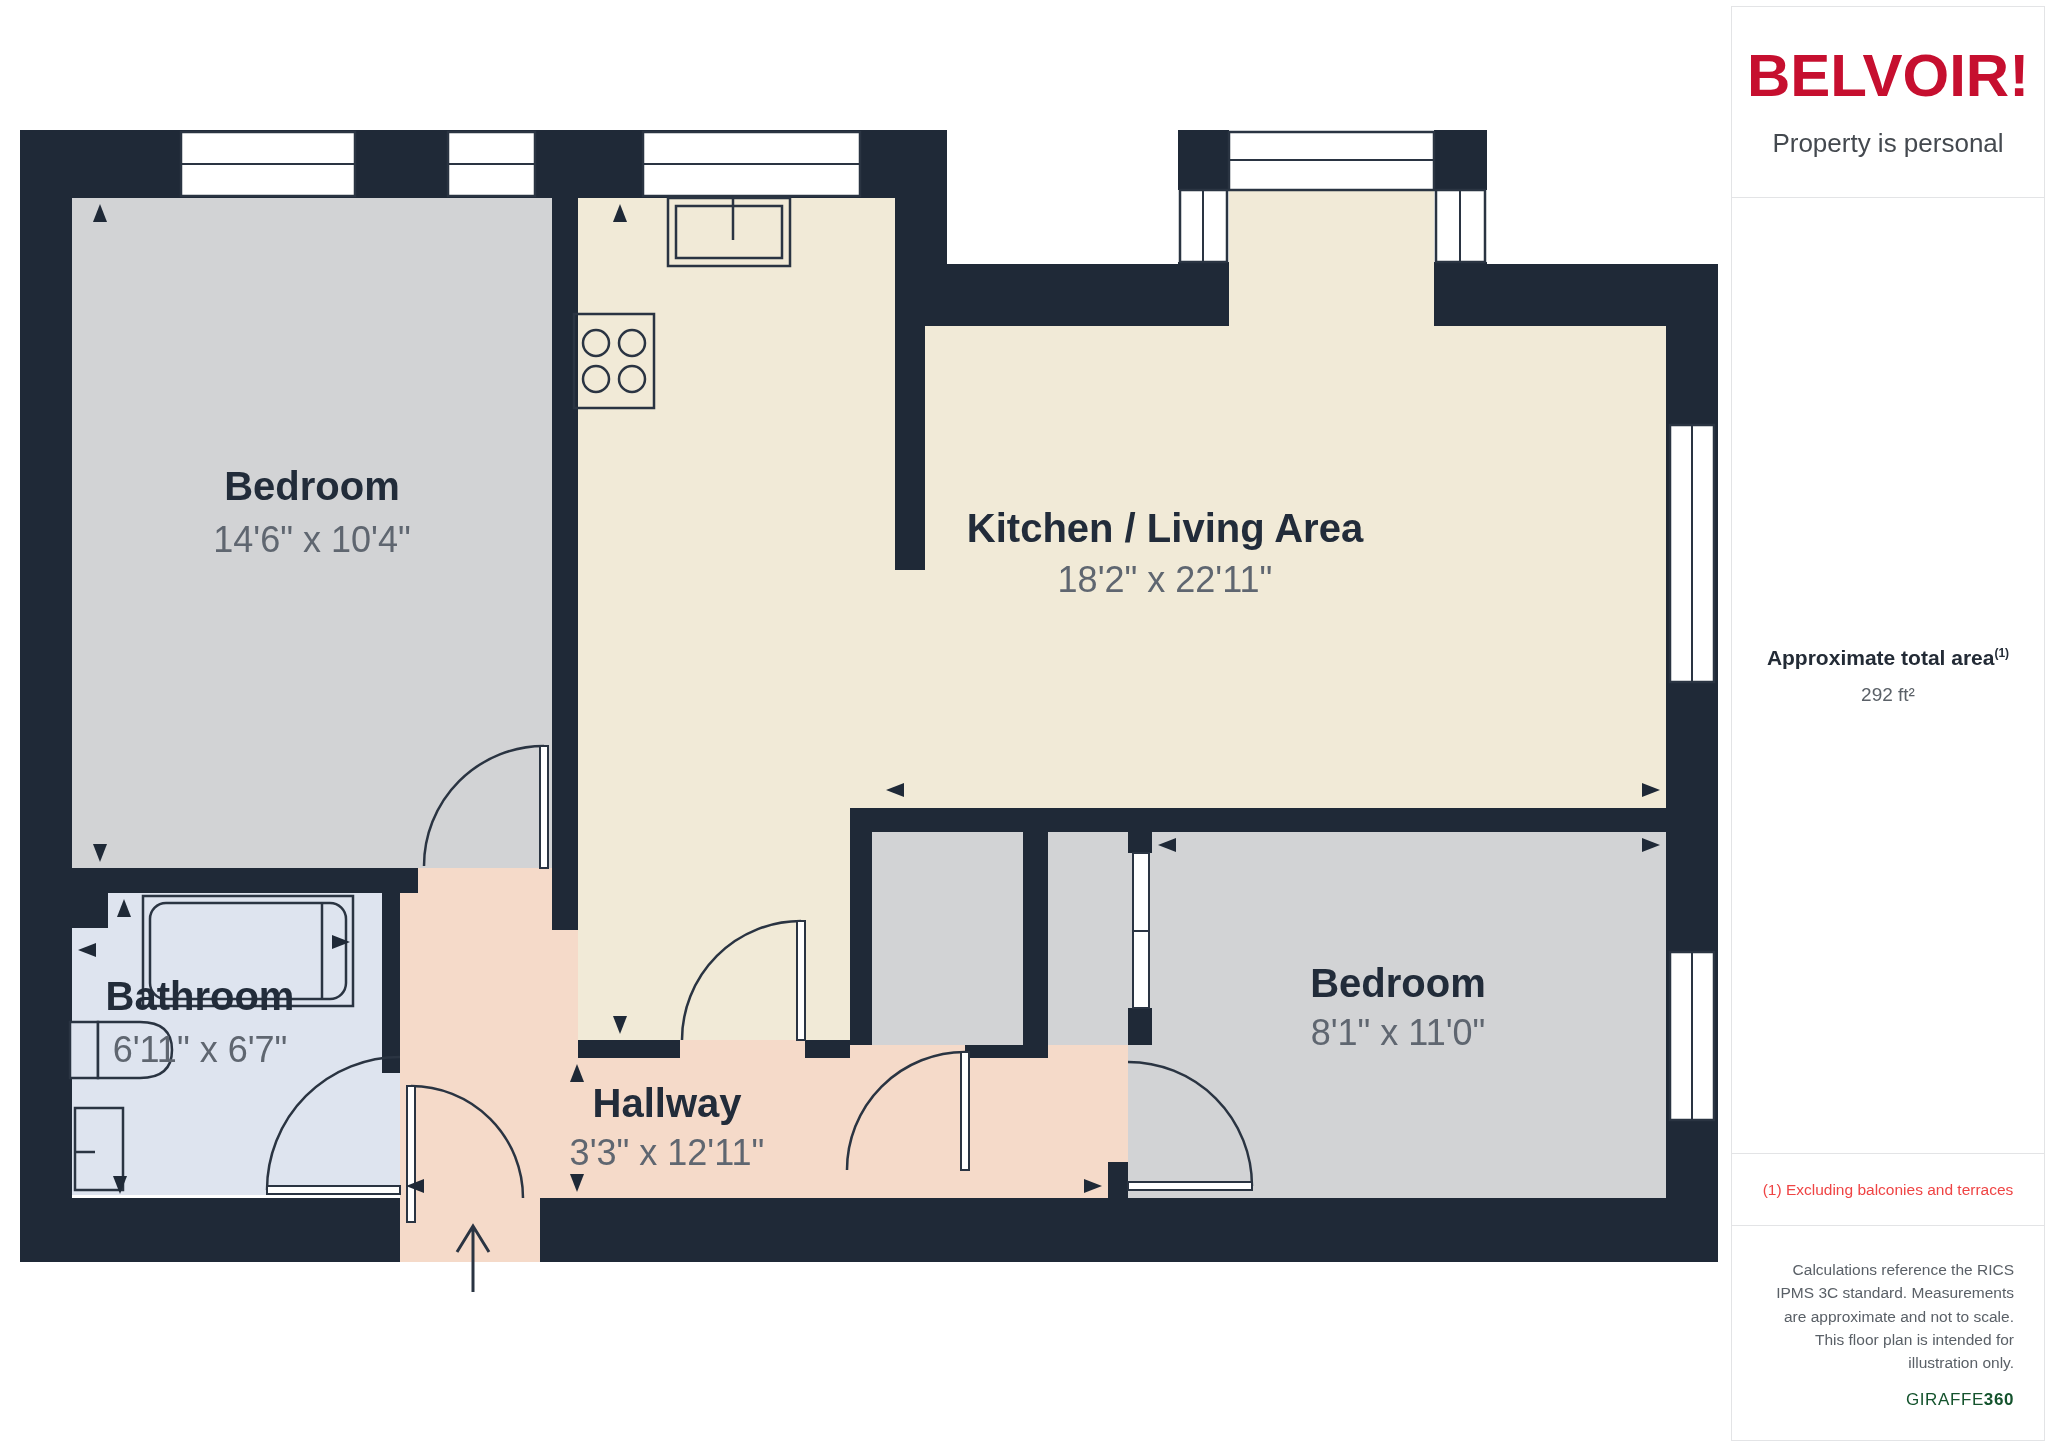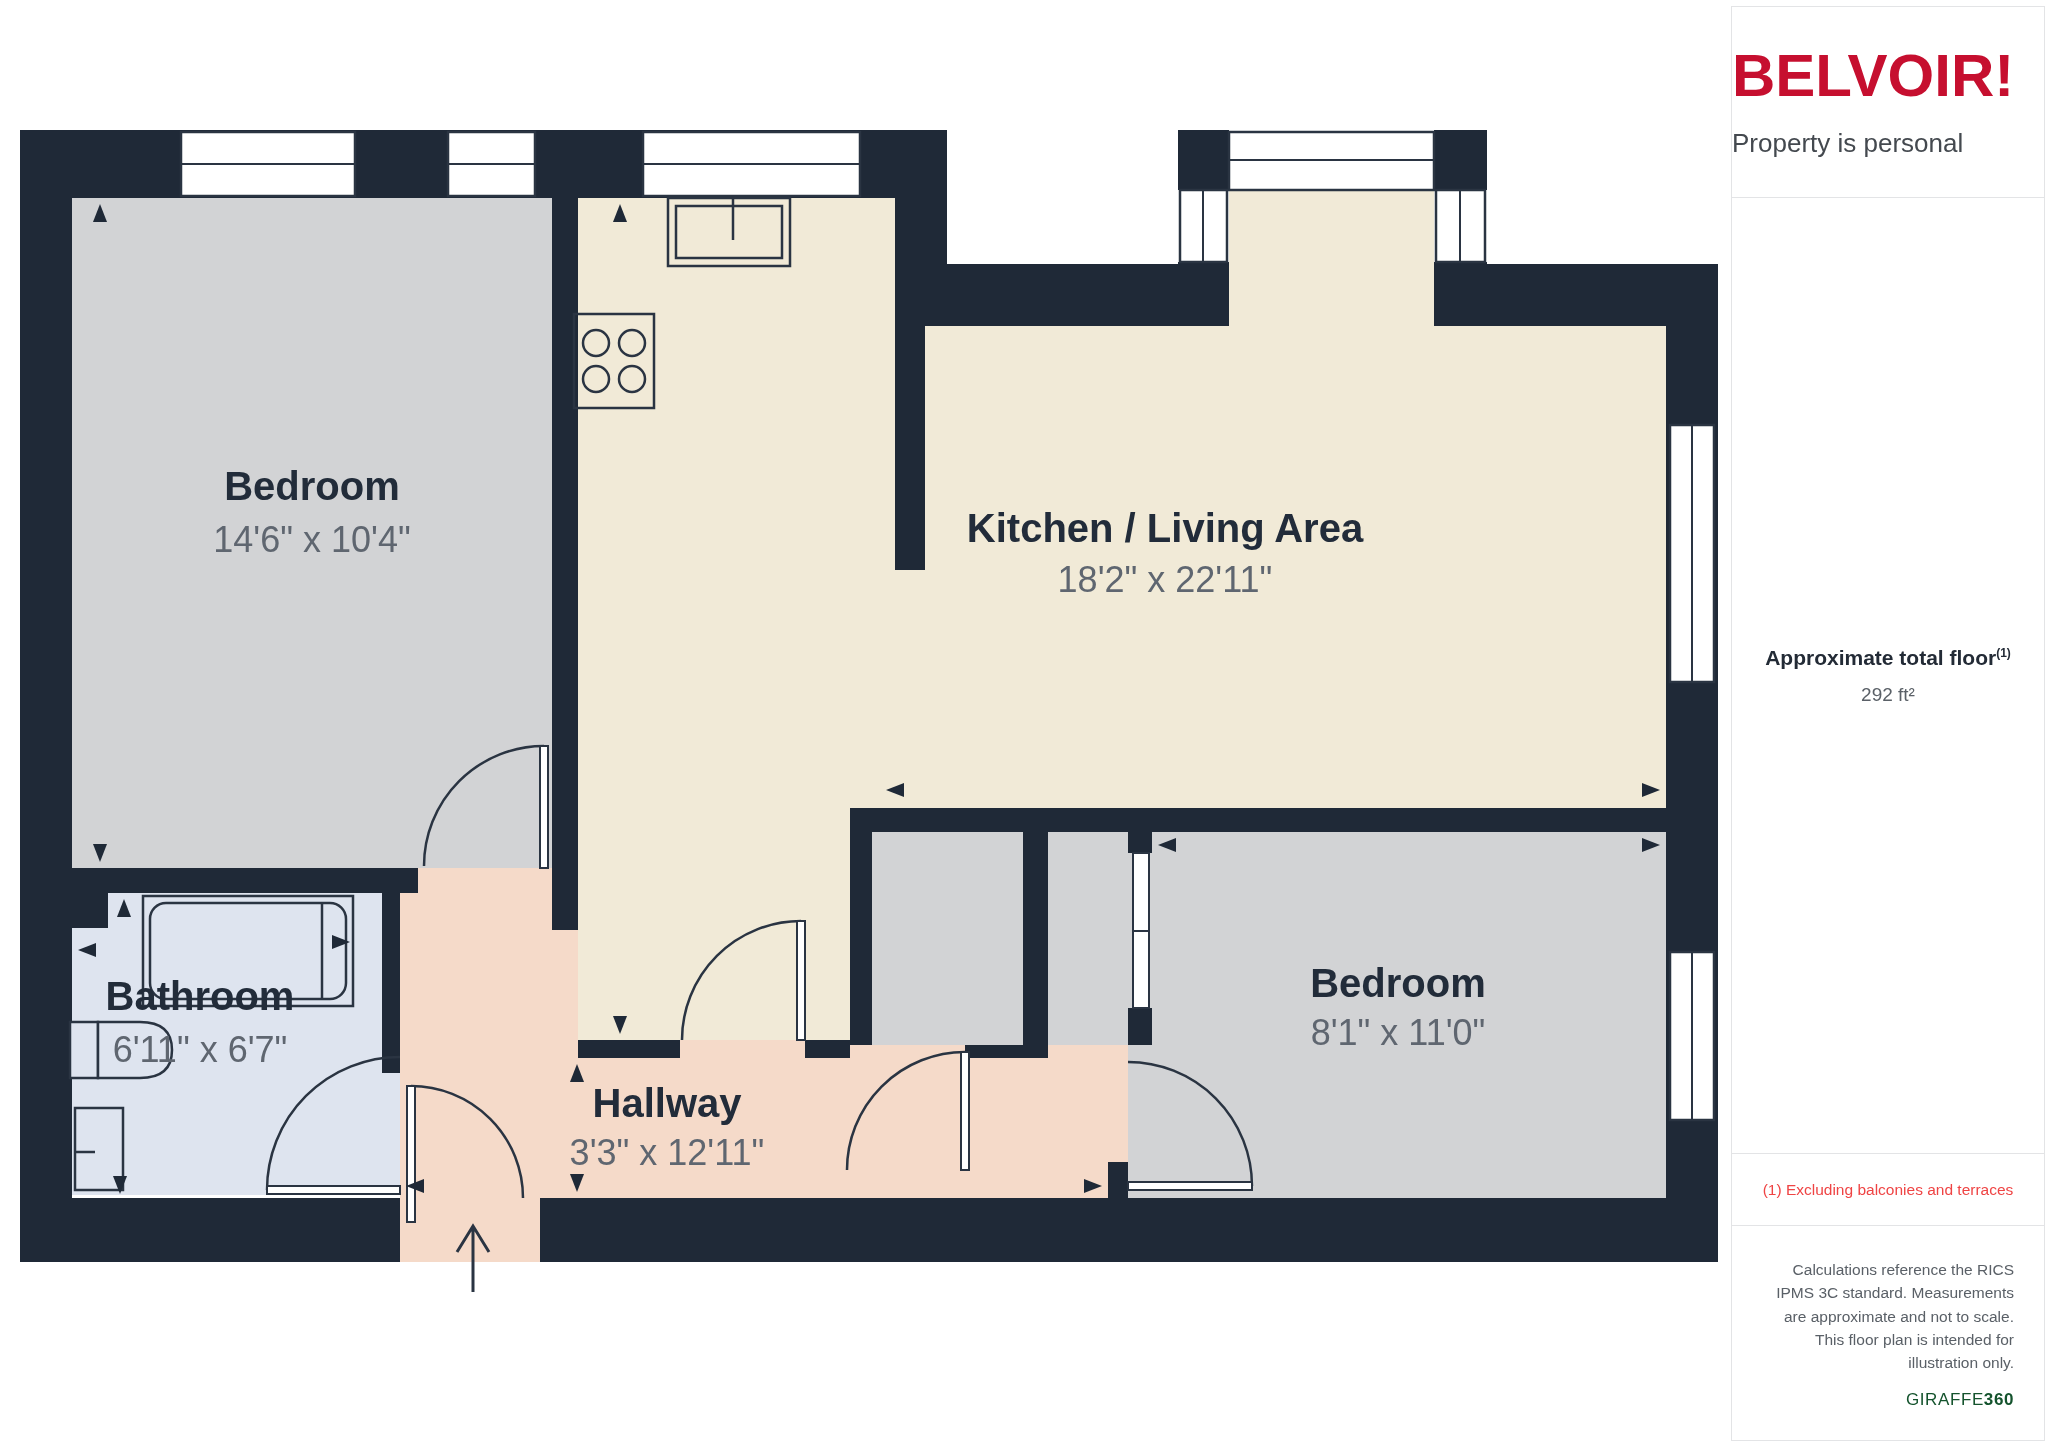--- a/index.html
+++ b/index.html
@@ -17,21 +17,21 @@
   .leaf{fill:var(--window);stroke:var(--line);stroke-width:2;}
   .fix{fill:none;stroke:var(--line);stroke-width:2.5;}
   .fixfill{fill:var(--bathroom);stroke:var(--line);stroke-width:2.5;}
   .arr{fill:var(--wall);}
   .rtitle{font-family:"Liberation Sans",sans-serif;font-size:40px;font-weight:700;fill:var(--room_title);text-anchor:middle;}
   .rdims{font-family:"Liberation Sans",sans-serif;font-size:36px;fill:var(--room_dims);text-anchor:middle;}
   
   .sidebar{position:absolute;left:1731px;top:6px;width:314px;height:1435px;background:#fff;
     border:1px solid #e3e4e6;box-sizing:border-box;display:flex;flex-direction:column;}
   .sb-logo{height:190px;flex:none;border-bottom:1px solid #e3e4e6;display:flex;flex-direction:column;
-    align-items:flex-start;justify-content:center;}
+    align-items:center;justify-content:center;}
   .logo-text{font-size:60px;font-weight:700;color:var(--brand);line-height:1;letter-spacing:0px;}
   .tagline{font-size:26px;color:#44494f;margin-top:22px;}
   .sb-area{flex:1;display:flex;flex-direction:column;align-items:center;justify-content:center;}
   .area-label{font-size:21px;font-weight:700;color:#232b36;}
   .area-label sup{font-size:12px;font-weight:700;}
   .area-value{font-size:19px;color:#5a6067;margin-top:14px;}
   .sb-note{height:71px;flex:none;border-top:1px solid #e3e4e6;display:flex;align-items:center;
     justify-content:center;font-size:15.5px;color:#ef4444;}
   .sb-footer{height:215px;flex:none;border-top:1px solid #e3e4e6;text-align:right;
     padding:32px 30px 0;box-sizing:border-box;}
@@ -219,21 +219,21 @@
     <text class="rdims" x="1398" y="1045">8'1" x 11'0"</text>
   </g>
 </svg>
 
 <div class="sidebar">
   <div class="sb-logo">
     <div class="logo-text">BELVOIR!</div>
     <div class="tagline">Property is personal</div>
   </div>
   <div class="sb-area">
-    <div class="area-label"><span>Approximate total floor</span><sup>(1)</sup></div>
+    <div class="area-label"><span>Approximate total area</span><sup>(1)</sup></div>
     <div class="area-value">292 ft²</div>
   </div>
   <div class="sb-note">
     <span>(1) Excluding balconies and terraces</span>
   </div>
   <div class="sb-footer">
     <div class="disclaimer">Calculations reference the RICS IPMS 3C standard. Measurements are approximate and not to scale. This floor plan is intended for illustration only.</div>
     <div class="giraffe"><span>GIRAFFE</span><b>360</b></div>
   </div>
 </div>

